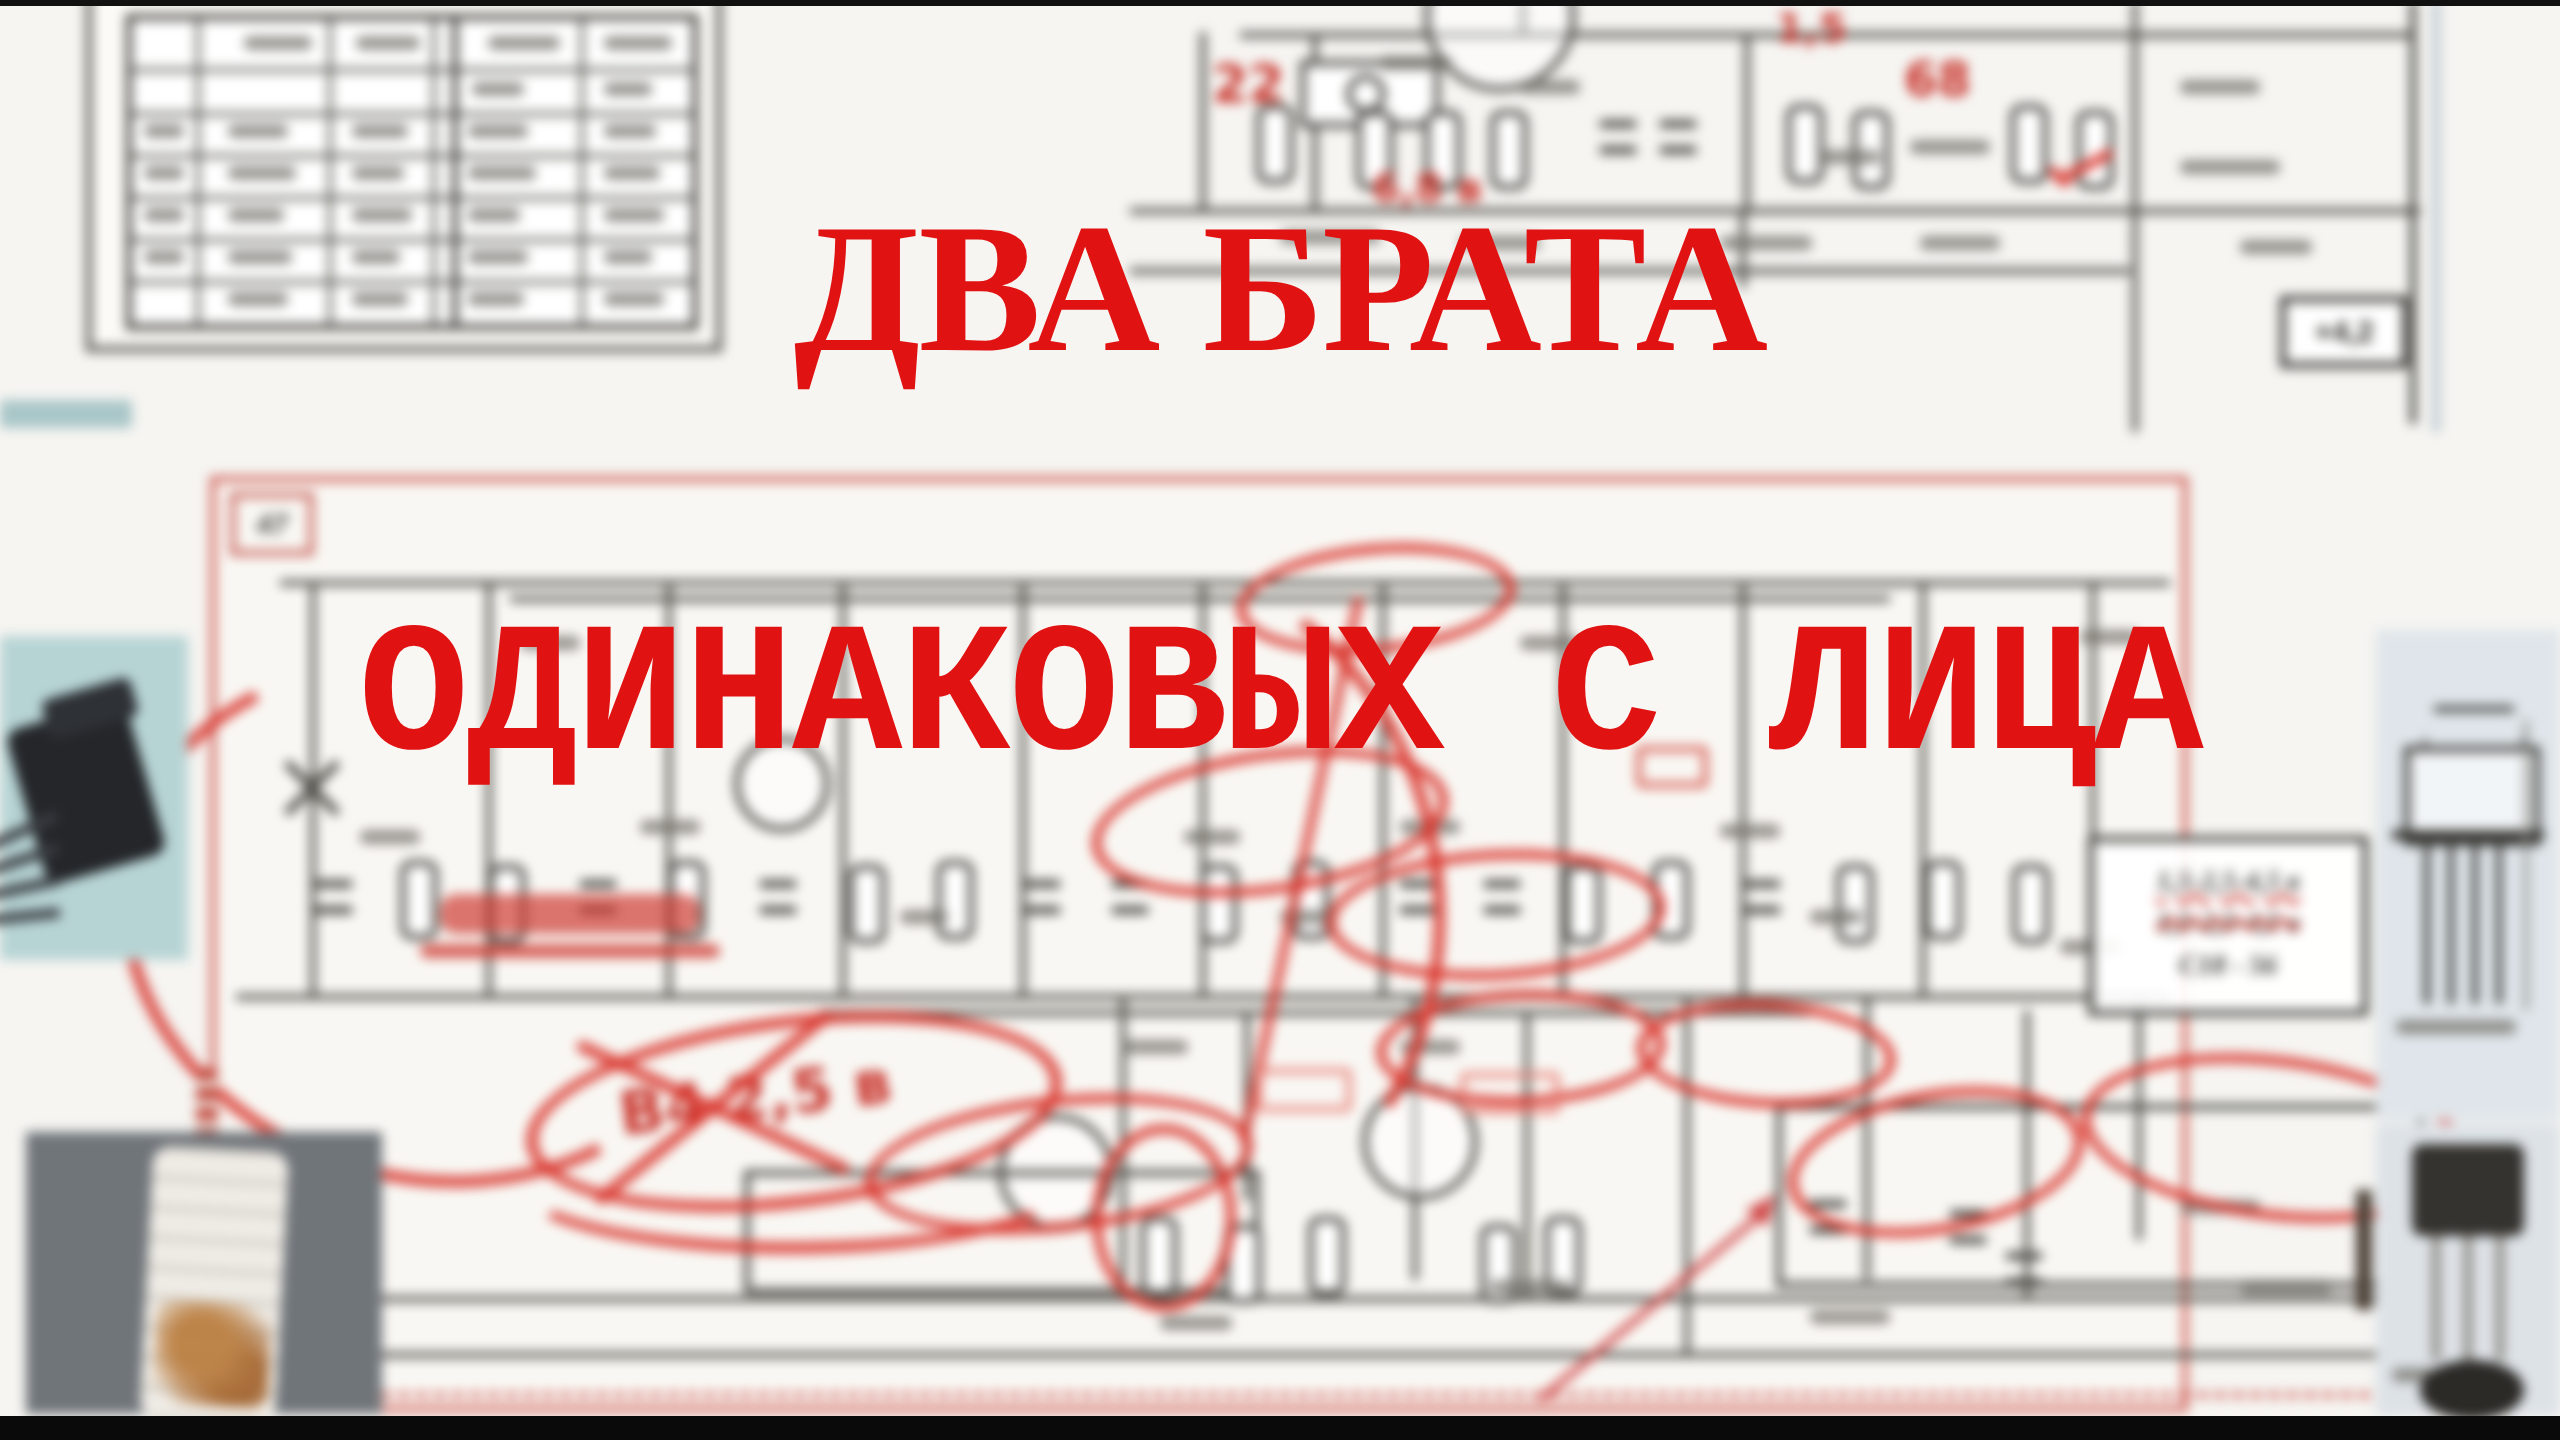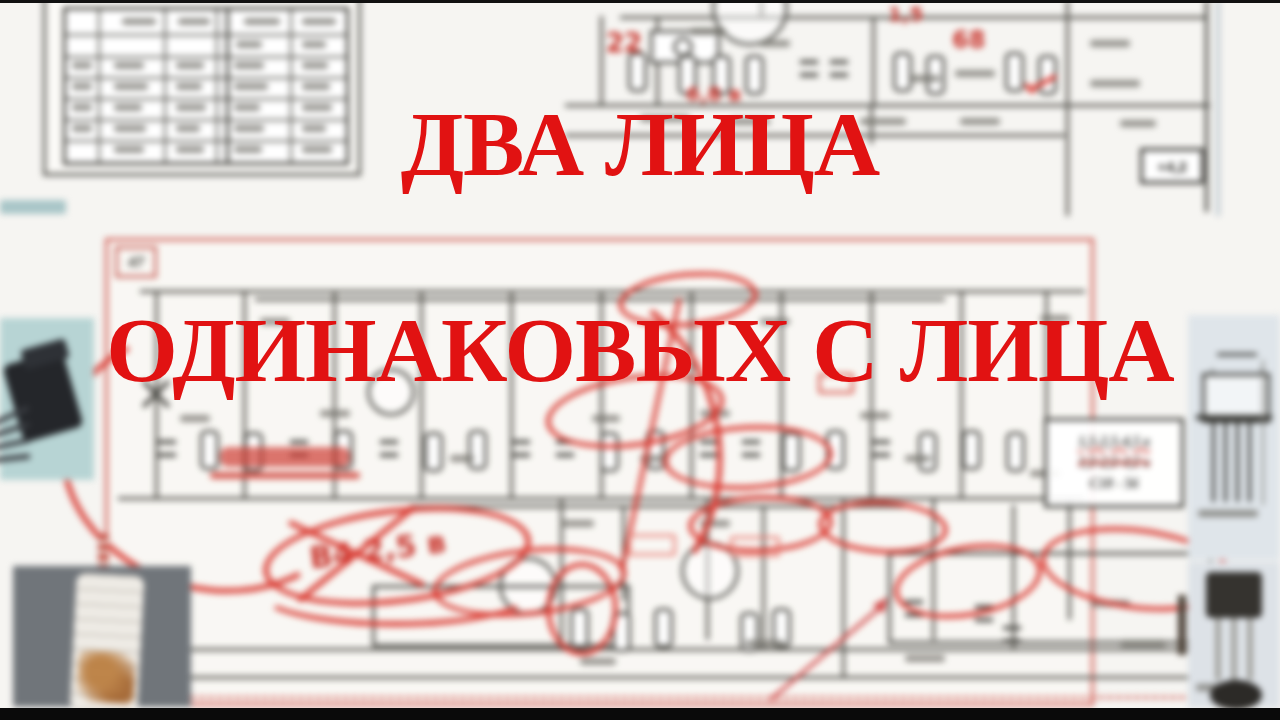--- a/index.html
+++ b/index.html
@@ -292,19 +292,19 @@
       <div class="abs" style="left:18px;top:10px;width:56px;height:46px;background:#35332f;border-radius:5px;"></div>
       <div class="abs" style="left:28px;top:56px;width:4px;height:62px;background:#8a877f;"></div>
       <div class="abs" style="left:44px;top:56px;width:4px;height:62px;background:#8a877f;"></div>
       <div class="abs" style="left:60px;top:56px;width:4px;height:62px;background:#8a877f;"></div>
       <div class="sm" style="left:8px;top:122px;width:44px;"></div>
       <div class="abs" style="left:22px;top:118px;width:52px;height:30px;background:#2c2a27;border-radius:50%;"></div>
     </div>
   </div>
 
   <div class="titles">
-    <div class="tl" style="top:98px;">ДВА ЛИЦА</div>
-    <div class="tl" style="top:304px;">ОДИНАКОВЫХ С ЛИЦА</div>
+    <div class="tl" style="top:98px;">ДВА БРАТА</div>
+    <div class="tl" style="top:304px;font-family:Liberation Mono, monospace;">ОДИНАКОВЫХ С ЛИЦА</div>
   </div>
 
   <div class="abs" style="left:0;top:0;width:1280px;height:3px;background:#111;"></div>
   <div class="abs" style="left:0;top:708px;width:1280px;height:12px;background:#0a0a0a;"></div>
 </div>
 
 </body></html>

